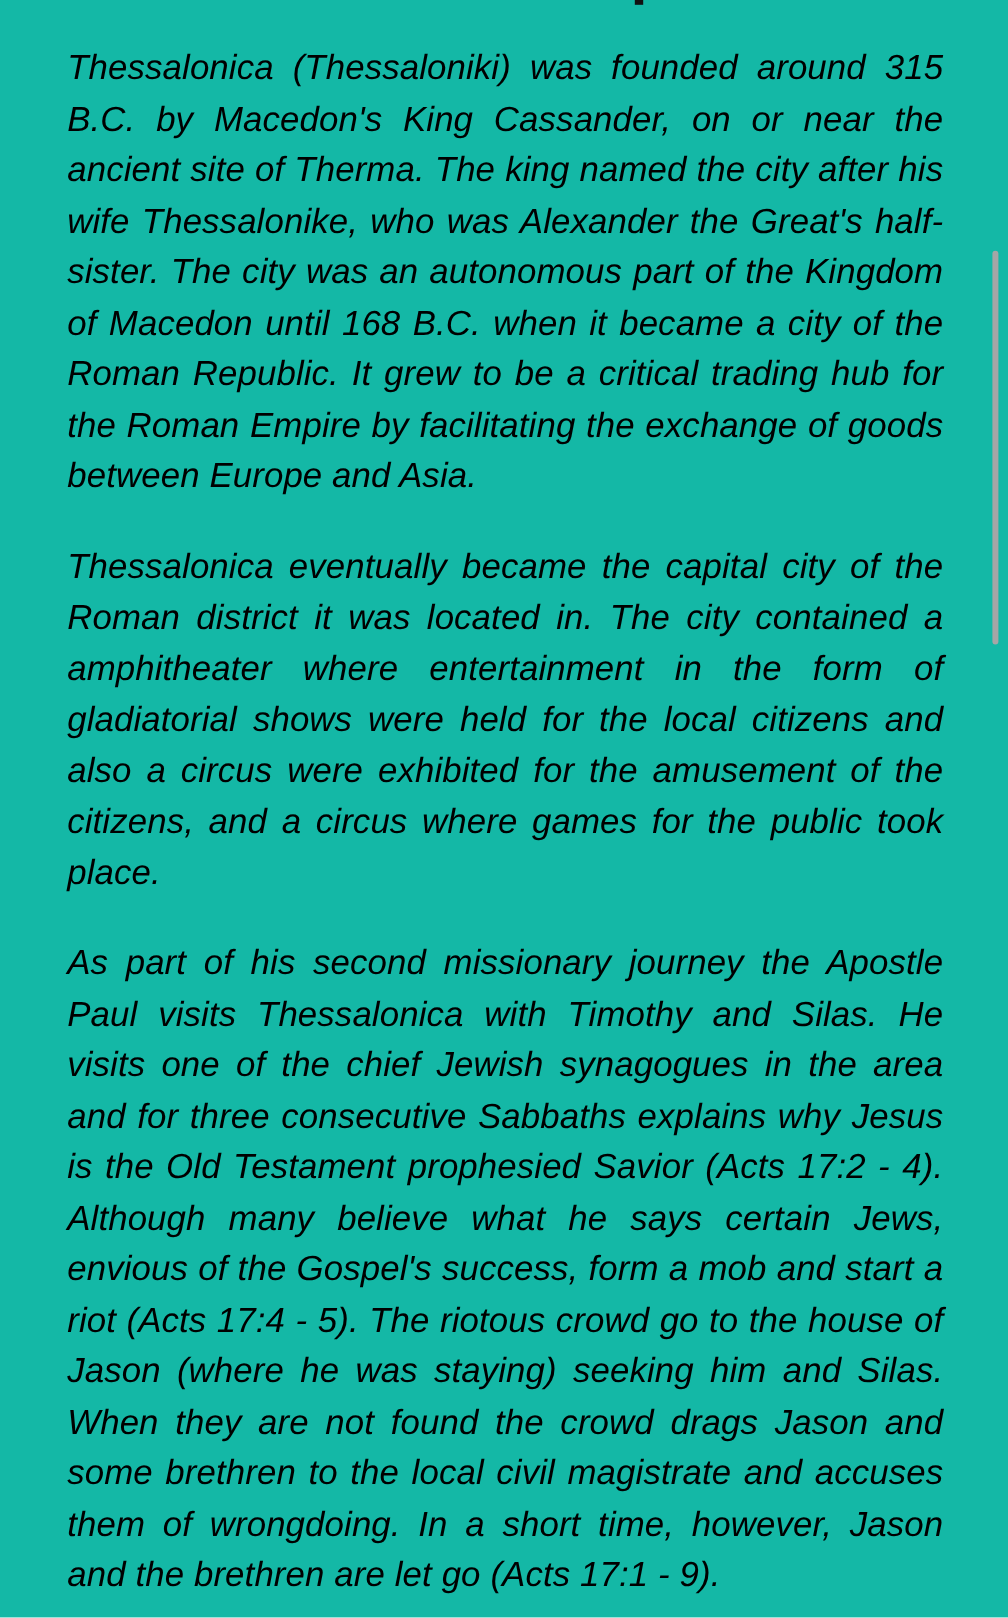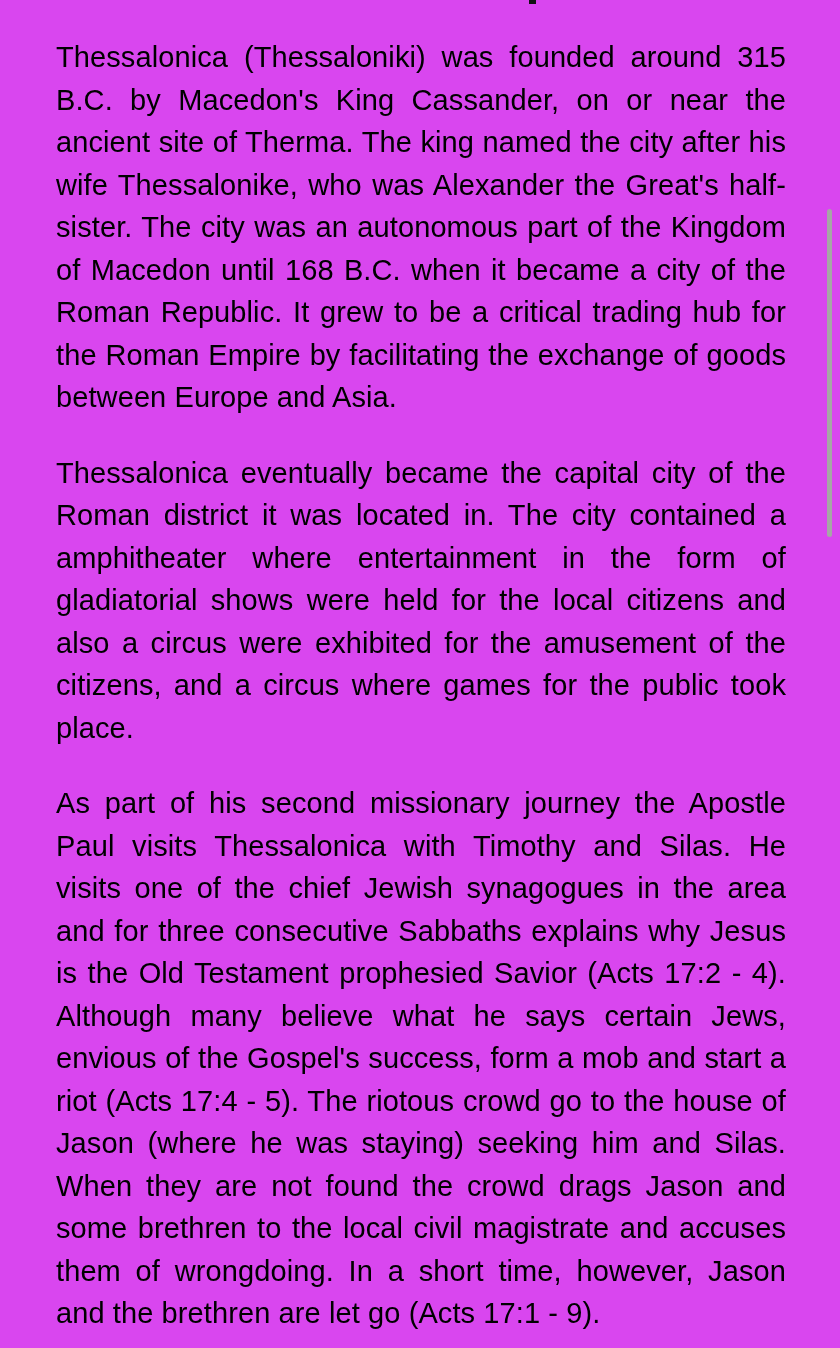--- a/index.html
+++ b/index.html
@@ -4,23 +4,24 @@
 <style>
   html, body {
     margin: 0;
     padding: 0;
     background: #ffffff;
   }
   .page {
     position: relative;
     width: 840px;
     height: 1348px;
-    background: #d946ef;
+    background: #14b8a6;
     overflow: hidden;
     font-family: "Liberation Sans", sans-serif;
+    font-style: italic;
   }
   
   .cutoff-fragment {
     position: absolute;
     left: 529px;
     top: 0;
     width: 7px;
     height: 4px;
     background: #111111;
   }

